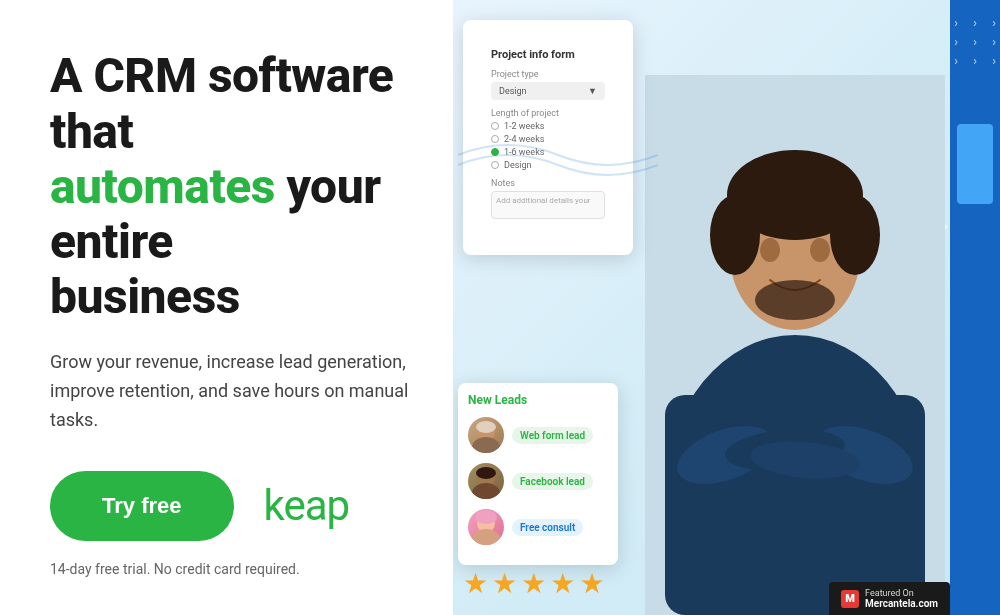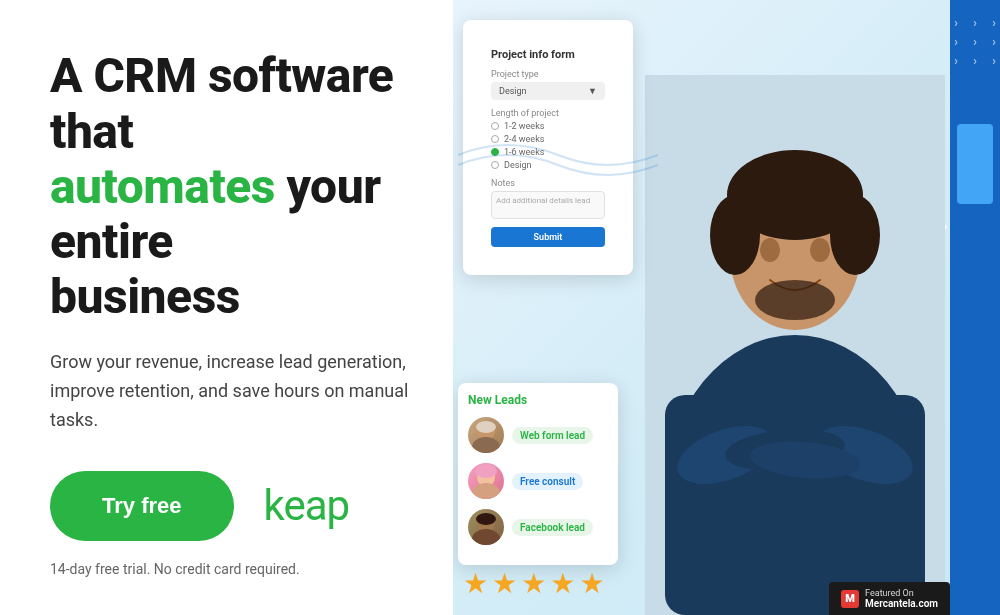--- a/index.html
+++ b/index.html
@@ -450,24 +450,23 @@
           <span>1-6 weeks</span>
         </div>
         <div class="form-radio-item">
           <div class="radio-dot"></div>
           <span>Design</span>
         </div>
       </div>
 
       <div class="form-notes-label">Notes</div>
       <div class="form-notes-area">
-        <span>Add additional details lead</span>
-      </div>
-
-      <div class="submit-btn">Submit</div>
+        <span>Add additional details your</span>
+      </div>
+
     </div>
 
     <svg style="position:absolute; top:130px; left:5px; opacity:0.2;" width="200" height="50" viewBox="0 0 200 50">
       <path d="M0 25 Q50 5 100 25 Q150 45 200 25" stroke="#1976d2" stroke-width="2" fill="none"></path>
       <path d="M0 35 Q50 15 100 35 Q150 55 200 35" stroke="#1976d2" stroke-width="2" fill="none"></path>
     </svg>
 
     <div class="leads-card">
       <div class="leads-title">New Leads</div>
 
@@ -476,40 +475,40 @@
           <svg width="36" height="36" viewBox="0 0 36 36">
             <ellipse cx="18" cy="14" rx="9" ry="10" fill="#c8956a"></ellipse>
             <ellipse cx="18" cy="30" rx="14" ry="10" fill="#8a6a50"></ellipse>
             <ellipse cx="18" cy="10" rx="10" ry="6" fill="#e0d0c0"></ellipse>
           </svg>
         </div>
         <span class="lead-label">Web form lead</span>
       </div>
 
       <div class="lead-item">
+        <div class="lead-avatar avatar-3">
+          <svg width="36" height="36" viewBox="0 0 36 36">
+            <ellipse cx="18" cy="14" rx="9" ry="10" fill="#a07850"></ellipse>
+            <ellipse cx="18" cy="30" rx="14" ry="10" fill="#704830"></ellipse>
+            <ellipse cx="18" cy="10" rx="10" ry="6" fill="#301810"></ellipse>
+          </svg>
+        </div>
+        <span class="lead-label">Facebook lead</span>
+      </div>
+
+      <div class="lead-item">
         <div class="lead-avatar avatar-2">
           <svg width="36" height="36" viewBox="0 0 36 36">
             <ellipse cx="18" cy="14" rx="9" ry="10" fill="#f4c0a0"></ellipse>
             <ellipse cx="18" cy="30" rx="14" ry="10" fill="#d4a080"></ellipse>
             <ellipse cx="18" cy="8" rx="11" ry="7" fill="#f0a0c0"></ellipse>
           </svg>
         </div>
         <span class="lead-label-blue">Free consult</span>
       </div>
-
-      <div class="lead-item">
-        <div class="lead-avatar avatar-3">
-          <svg width="36" height="36" viewBox="0 0 36 36">
-            <ellipse cx="18" cy="14" rx="9" ry="10" fill="#a07850"></ellipse>
-            <ellipse cx="18" cy="30" rx="14" ry="10" fill="#704830"></ellipse>
-            <ellipse cx="18" cy="10" rx="10" ry="6" fill="#301810"></ellipse>
-          </svg>
-        </div>
-        <span class="lead-label">Facebook lead</span>
-      </div>
     </div>
 
     <div class="stars-row">
       <span class="star">★</span>
       <span class="star">★</span>
       <span class="star">★</span>
       <span class="star">★</span>
       <span class="star">★</span>
     </div>
 

